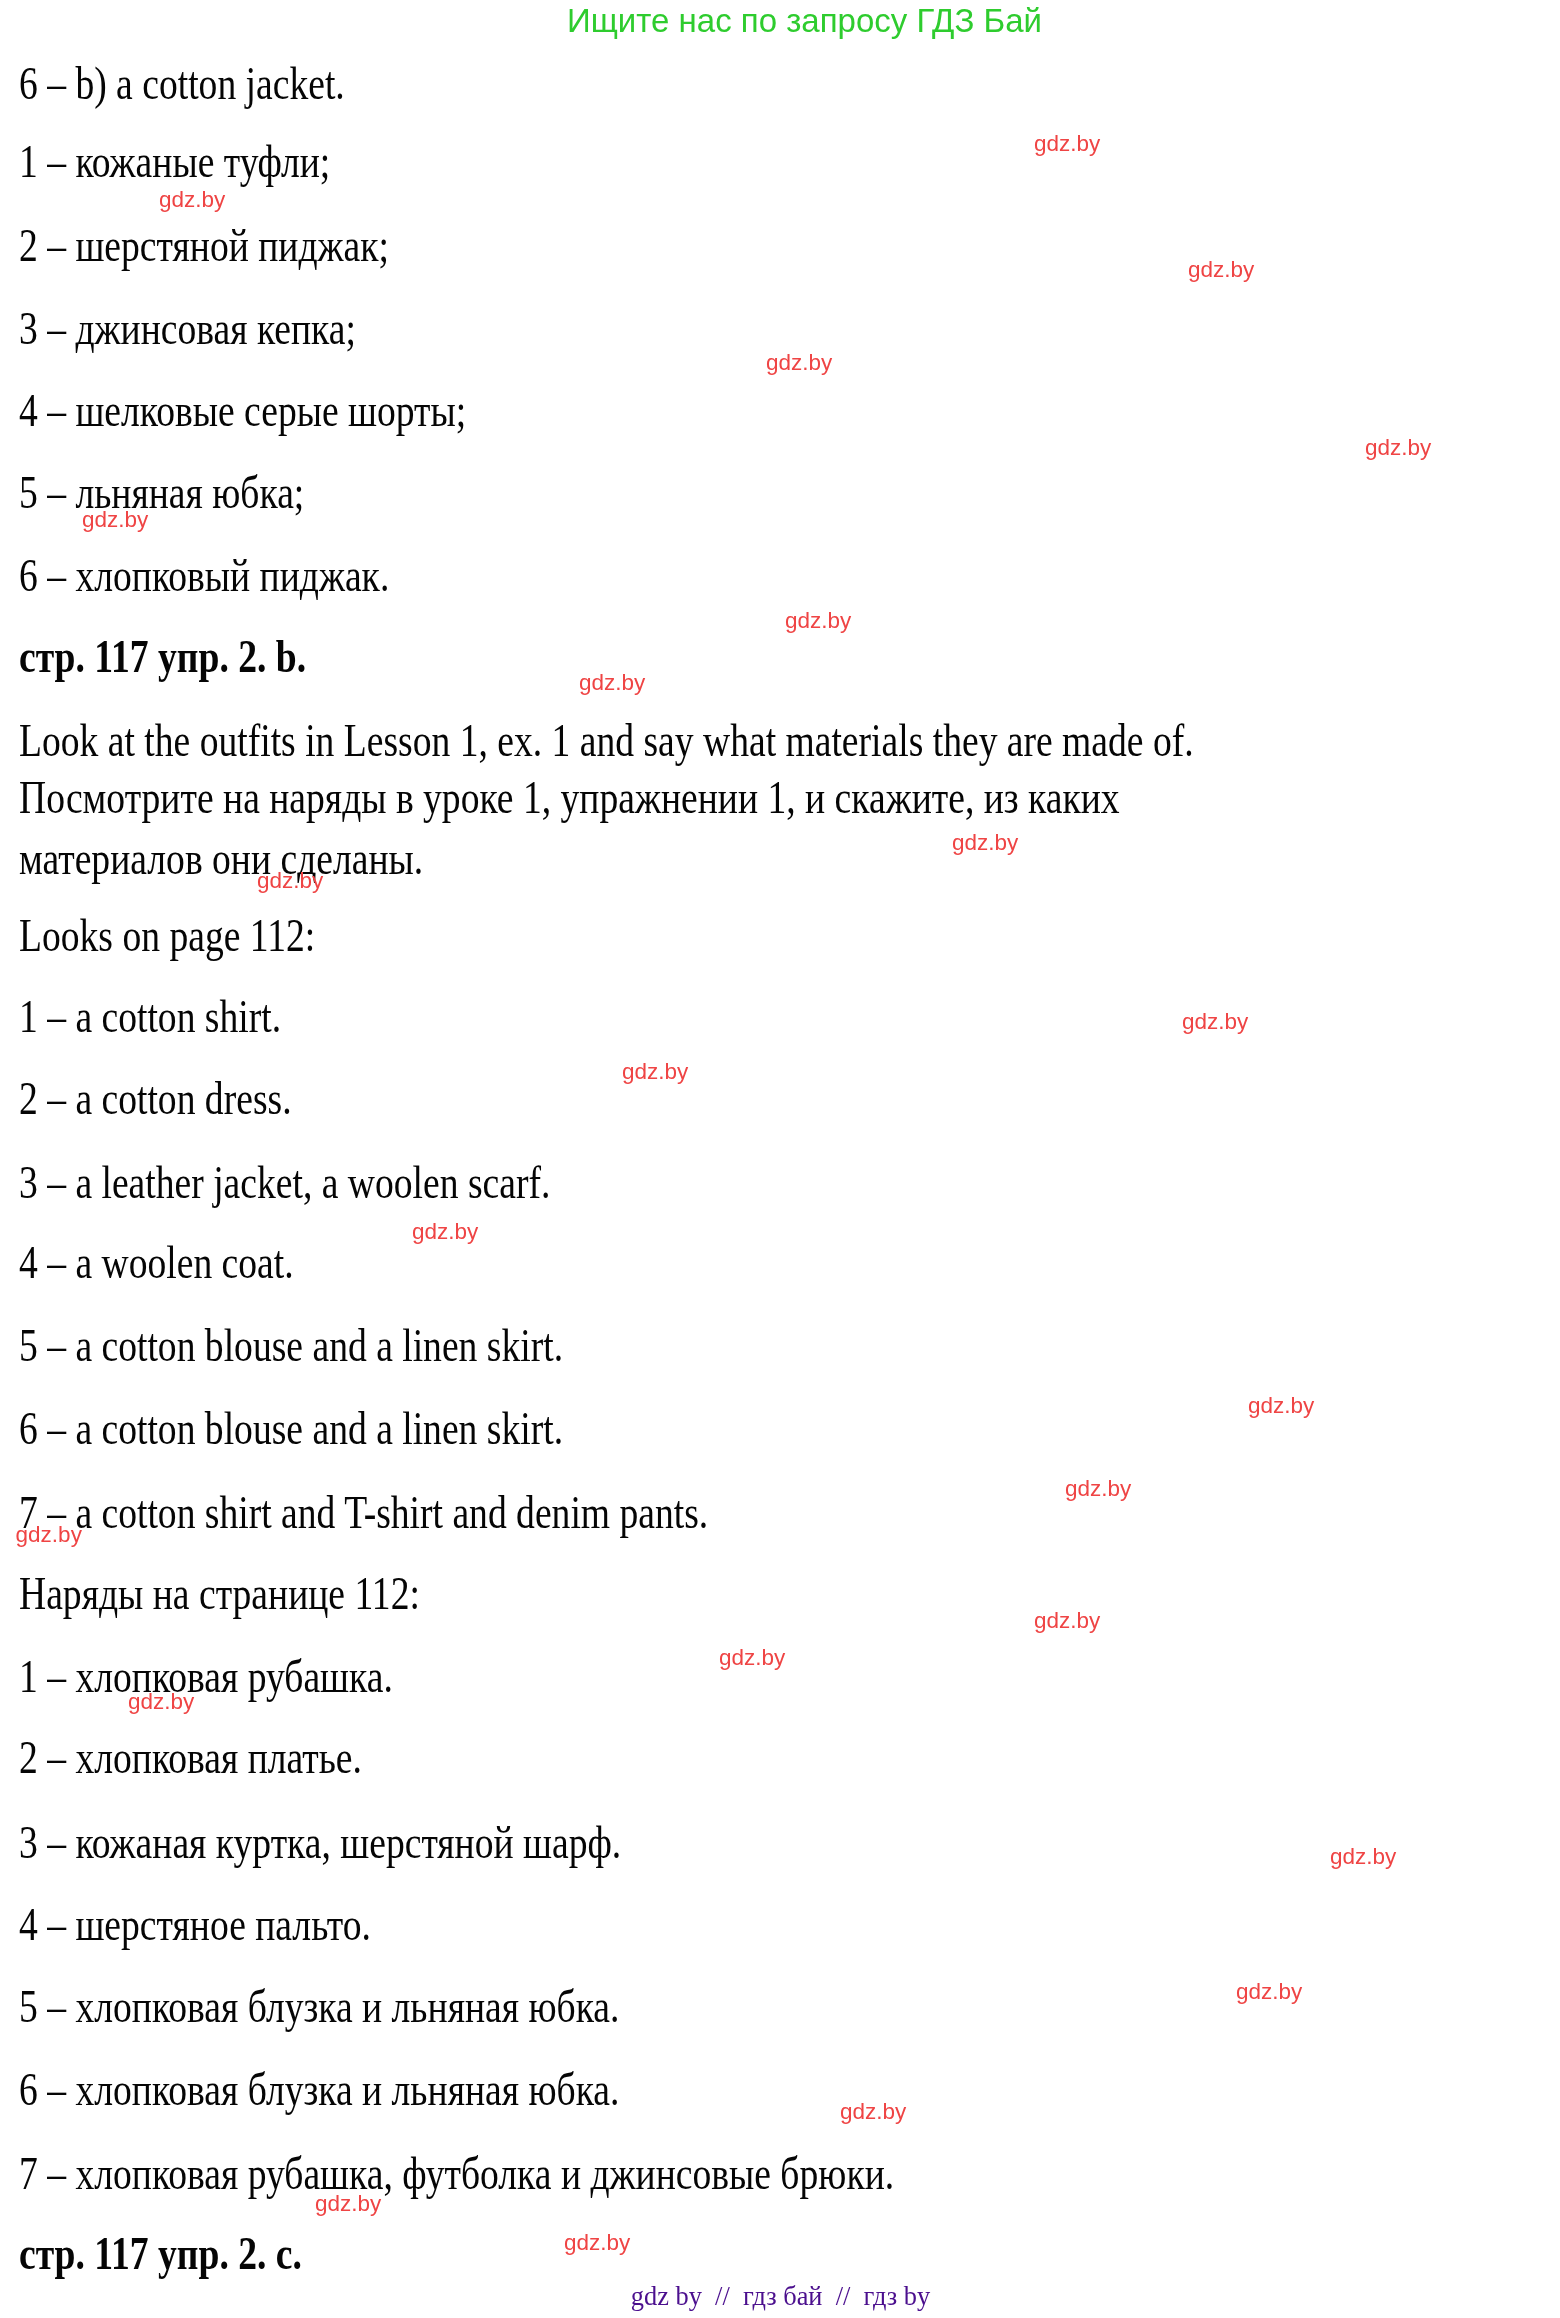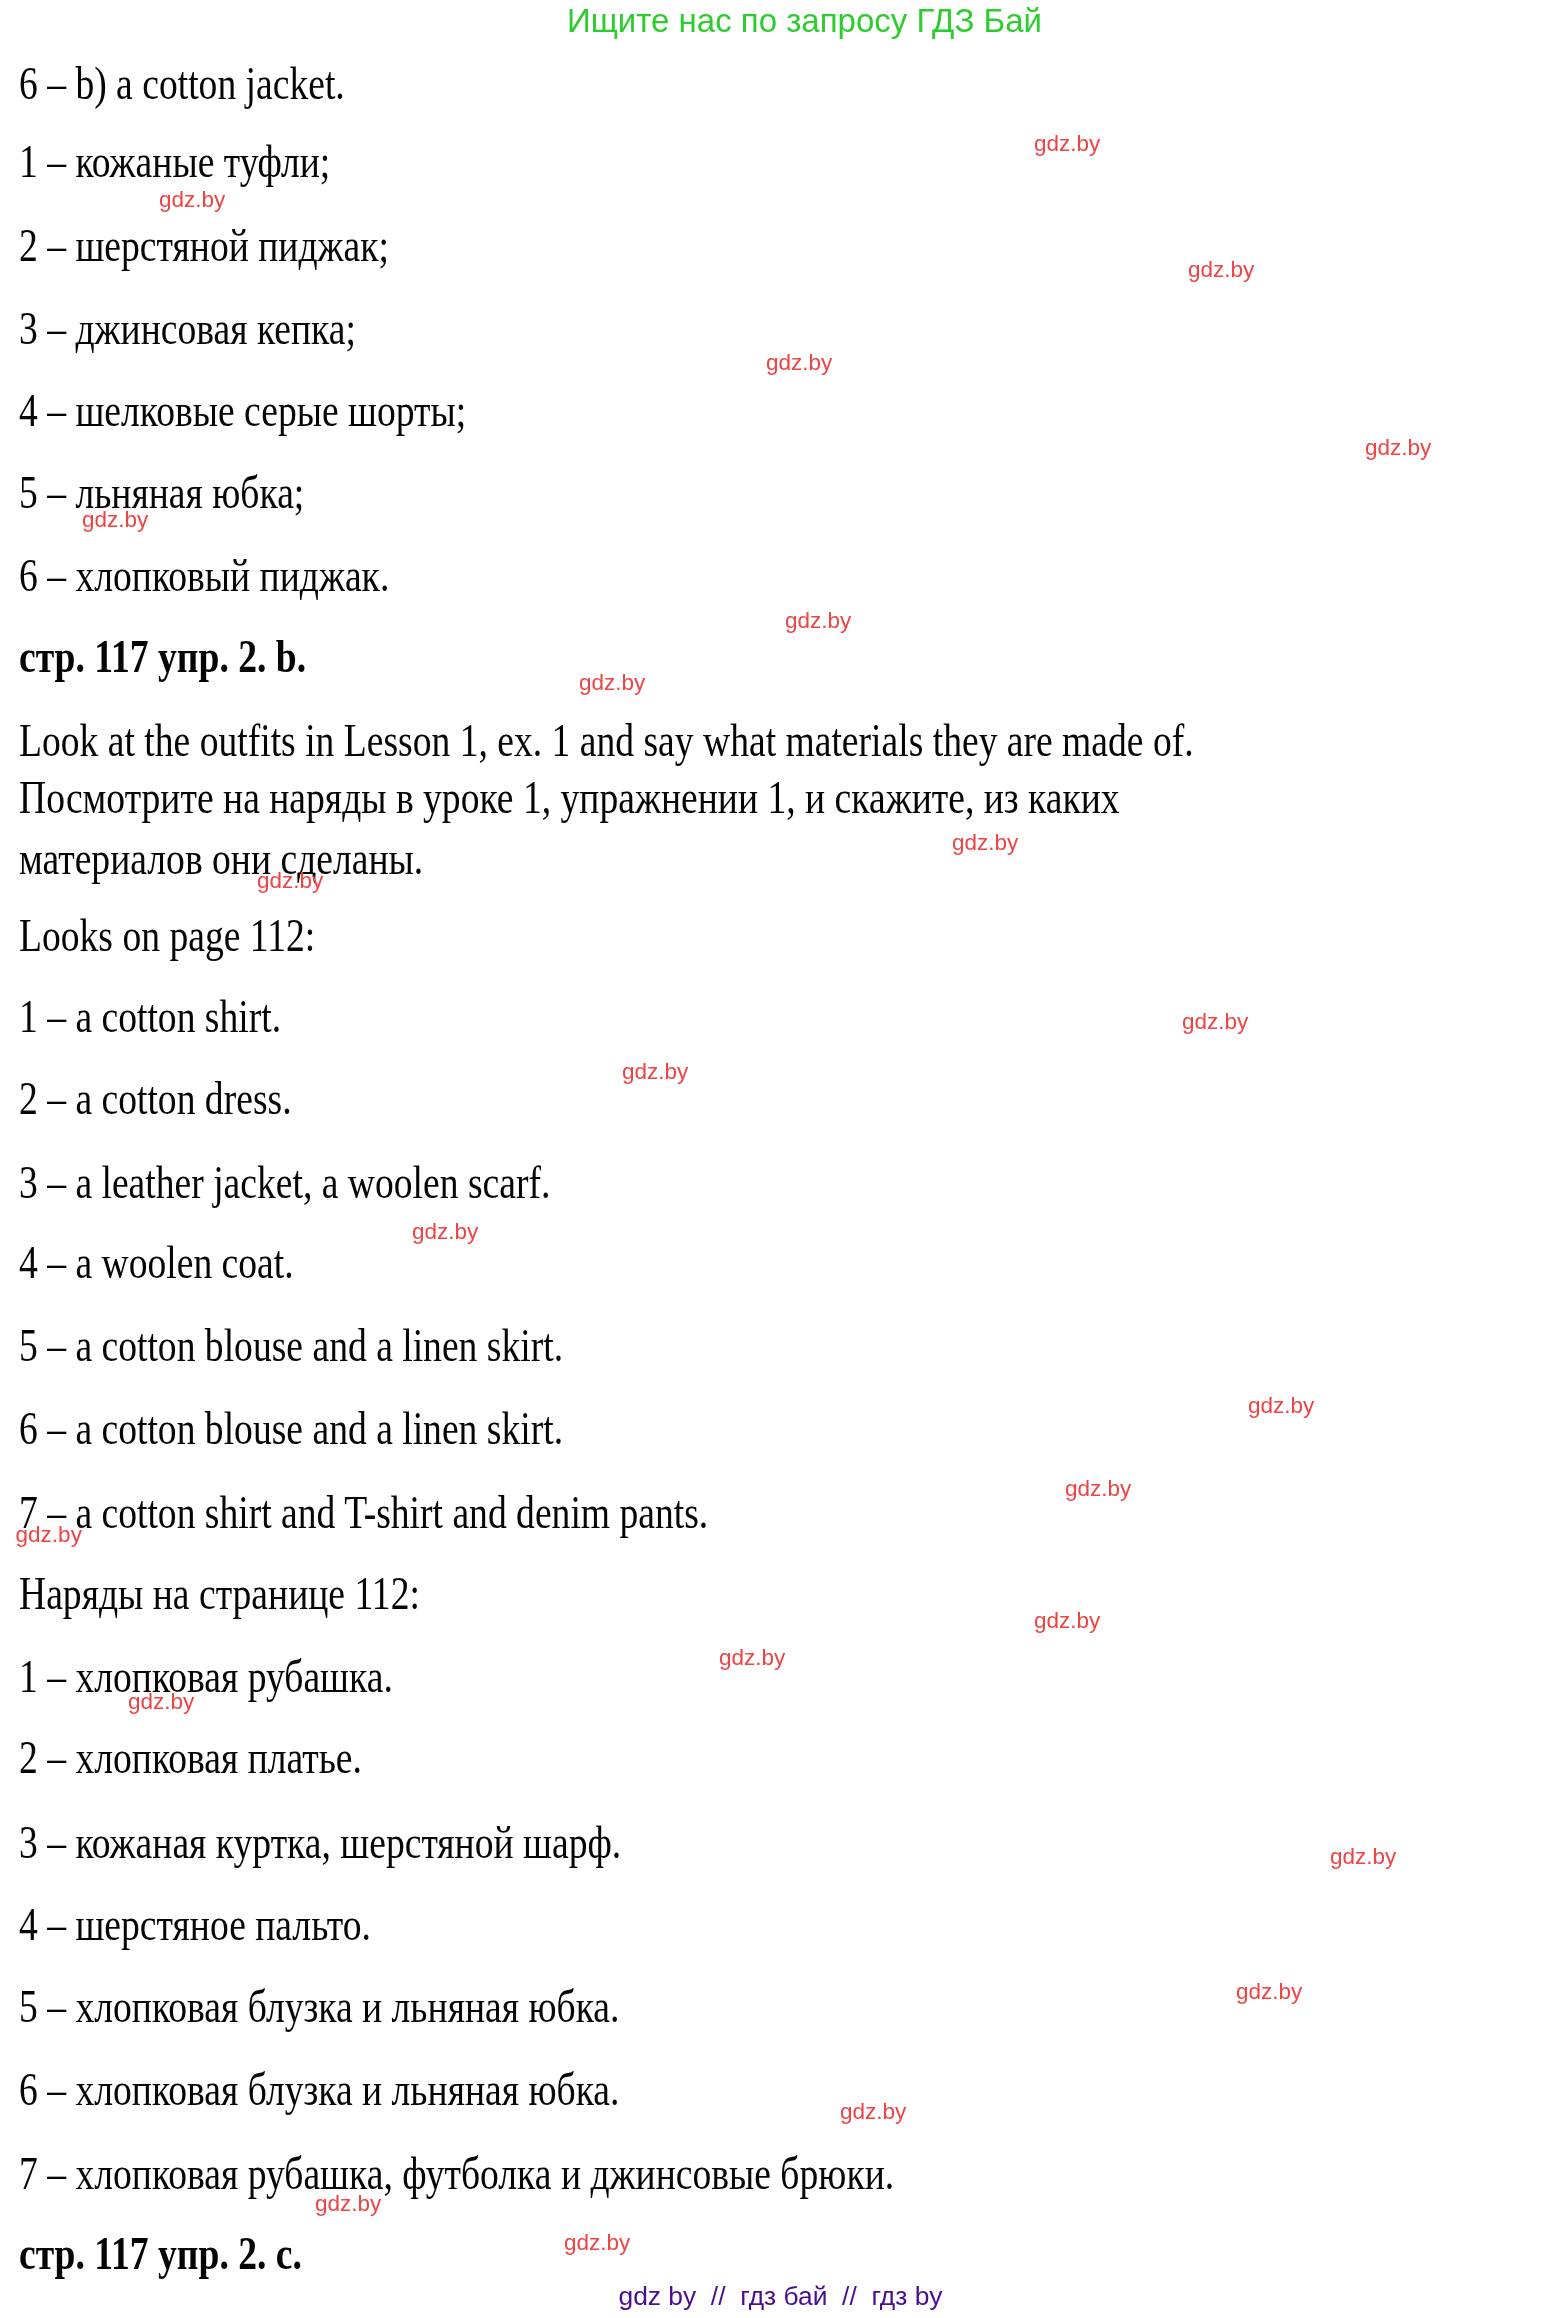--- a/index.html
+++ b/index.html
@@ -47,21 +47,21 @@
     color: #ef4444;
     white-space: nowrap;
   }
 
   .footer {
     position: absolute;
     top: 2281px;
     left: 0;
     width: 100%;
     text-align: center;
-    font-family: Liberation Sans, sans-serif;
+    font-family: Liberation Serif, serif;
     font-size: 26.4px;
     font-weight: 500;
     color: var(--footer-color, #4b0f8e);
     white-space: pre;
   }
 </style>
 </head>
 <body>
 
 <div class="page">

